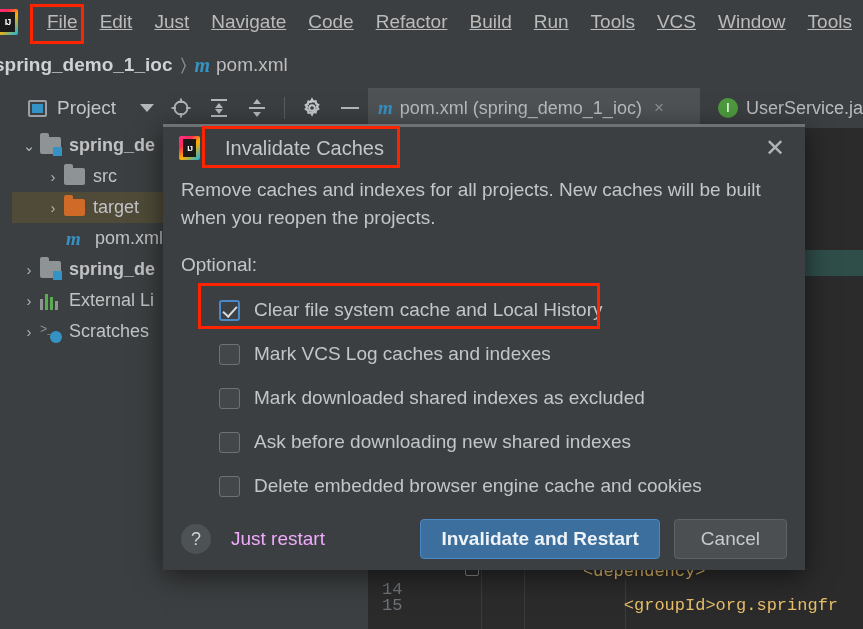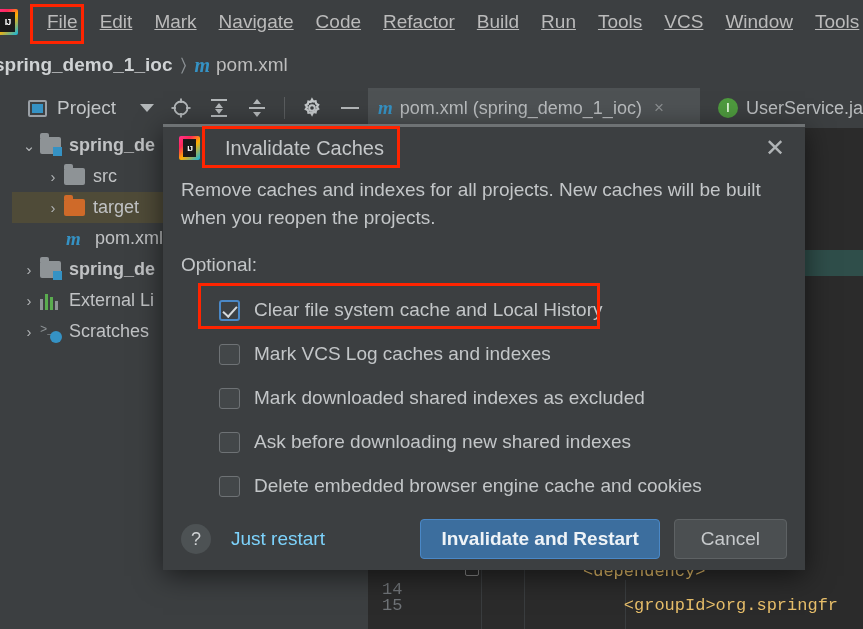--- a/index.html
+++ b/index.html
@@ -167,21 +167,21 @@
     content:'';position:absolute;left:5px;top:1px;width:6px;height:12px;
     border:solid #d6d9db;border-width:0 2.6px 2.6px 0;transform:rotate(42deg);
   }
   .cb-label { font-size:19px; color:#c3c6c8; margin-left:14px; white-space:nowrap; }
 
   .dlg-footer { position:absolute; left:0; bottom:0; width:100%; height:62px; display:flex; align-items:center; padding:0 18px; }
   .help-btn {
     width:30px;height:30px;border-radius:50%;background:#4d5254;color:#d0d3d5;
     display:flex;align-items:center;justify-content:center;font-size:18px;flex:0 0 auto;
   }
-  .link-restart { font-size:19px; color:#7dd3fc; margin-left:20px; cursor:pointer; }
+  .link-restart { font-size:19px; color:#f0abfc; margin-left:20px; cursor:pointer; }
   .btn-primary {
     margin-left:auto; background:#3c6e9e; border:1px solid #4a88c7; border-radius:4px;
     color:#eef3f7; font-size:19px; font-weight:bold; padding:8px 20px; cursor:pointer; white-space:nowrap;
   }
   .btn-secondary {
     margin-left:14px; background:#4b4f51; border:1px solid #5e6264; border-radius:4px;
     color:#c6c9cb; font-size:19px; padding:8px 26px; cursor:pointer;
   }
   .dlg-topline { position:absolute; left:0; top:0; width:100%; height:3px; background:#6e7274; }
 </style>
@@ -190,21 +190,21 @@
 
 <div id="app">
 
   <div class="menubar">
     <div class="ij-logo">
       <div class="sq"></div>
         <div class="inner">IJ</div>
     </div>
     <div class="menu-item first"><u>File</u></div>
     <div class="menu-item"><u>Edit</u></div>
-    <div class="menu-item"><u>Mark</u></div>
+    <div class="menu-item"><u>Just</u></div>
     <div class="menu-item"><u>Navigate</u></div>
     <div class="menu-item"><u>Code</u></div>
     <div class="menu-item"><u>Refactor</u></div>
     <div class="menu-item"><u>Build</u></div>
     <div class="menu-item"><u>Run</u></div>
     <div class="menu-item"><u>Tools</u></div>
     <div class="menu-item"><u>VCS</u></div>
     <div class="menu-item"><u>Window</u></div>
     <div class="menu-item"><u>Tools</u></div>
   </div>

